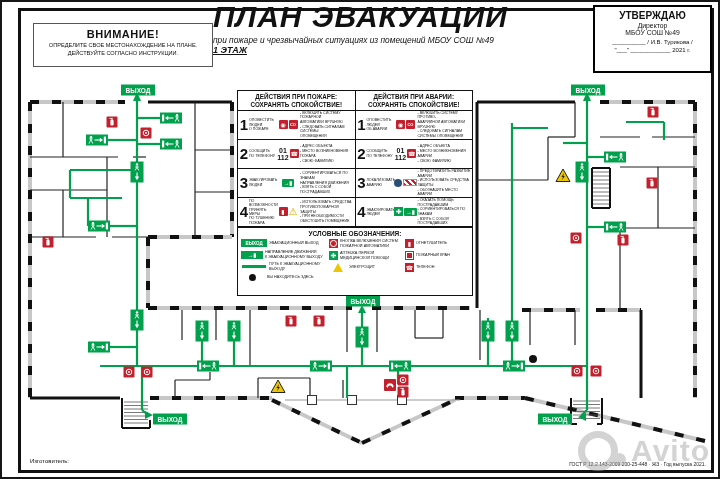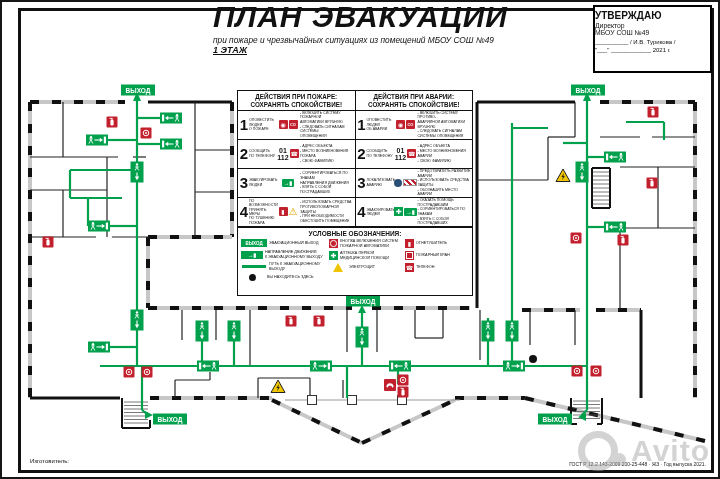--- a/index.html
+++ b/index.html
@@ -12,21 +12,21 @@
   
   .attention{position:absolute;left:33px;top:23px;width:180px;height:44px;border:1px solid #555;
              text-align:center;z-index:10;background:#fff;padding-top:4px;box-sizing:border-box;}
   .attention .t{font-size:11px;font-weight:bold;letter-spacing:.5px;}
   .attention .l{font-size:5.6px;margin-top:2px;}
   .titleblock{position:absolute;left:213px;top:1px;width:378px;text-align:left;z-index:10;font-style:italic;}
   .titleblock .main{font-size:30px;font-weight:800;letter-spacing:1px;line-height:1.05;}
   .titleblock .sub{font-size:8.3px;line-height:1.3;margin-top:2px;}
   .titleblock .floor{font-size:9px;font-weight:bold;text-decoration:underline;margin-top:0;}
   .approval{position:absolute;left:593px;top:5px;width:119px;height:68px;border:2.5px solid #000;
-            background:#fff;z-index:10;text-align:left;box-sizing:border-box;padding-top:3px;}
+            background:#fff;z-index:10;text-align:center;box-sizing:border-box;padding-top:3px;}
   .approval .a1{font-size:10px;font-weight:bold;}
   .approval .a2{font-size:6.8px;margin-top:1px;}
   .approval .a3{font-size:6.8px;}
   .approval .a4{font-size:6px;margin-top:3px;}
   .approval .a5{font-size:6px;margin-top:2px;}
 
   
   .instr{position:absolute;left:237px;top:90px;width:236px;height:137px;background:#fff;
          border:1.5px solid #111;z-index:10;display:flex;box-sizing:border-box;}
   .itable{flex:1;display:flex;flex-direction:column;border-right:1.5px solid #111;min-width:0;}
@@ -334,20 +334,25 @@
         <text x="588" y="92.6" text-anchor="middle" fill="#fff" font-size="6.5" font-weight="bold" font-family="&quot;Liberation Sans&quot;,sans-serif">ВЫХОД</text>
         <rect x="346" y="295.5" width="34" height="11" fill="#00A04C"></rect>
         <text x="363" y="303.6" text-anchor="middle" fill="#fff" font-size="6.5" font-weight="bold" font-family="&quot;Liberation Sans&quot;,sans-serif">ВЫХОД</text>
         <rect x="153" y="413.5" width="34" height="11" fill="#00A04C"></rect>
         <text x="170" y="421.6" text-anchor="middle" fill="#fff" font-size="6.5" font-weight="bold" font-family="&quot;Liberation Sans&quot;,sans-serif">ВЫХОД</text>
         <rect x="538" y="413.5" width="34" height="11" fill="#00A04C"></rect>
         <text x="555" y="421.6" text-anchor="middle" fill="#fff" font-size="6.5" font-weight="bold" font-family="&quot;Liberation Sans&quot;,sans-serif">ВЫХОД</text>
       </g>
   </svg>
 
+  <div class="attention">
+    <div class="t">ВНИМАНИЕ!</div>
+    <div class="l">ОПРЕДЕЛИТЕ СВОЕ МЕСТОНАХОЖДЕНИЕ НА ПЛАНЕ.</div>
+    <div class="l">ДЕЙСТВУЙТЕ СОГЛАСНО ИНСТРУКЦИИ.</div>
+  </div>
 
   <div class="titleblock">
     <div class="main">ПЛАН ЭВАКУАЦИИ</div>
     <div class="sub">
       <span>при пожаре и чрезвычайных ситуациях из помещений МБОУ СОШ №49</span><br>
     </div>
     <div class="floor">1 ЭТАЖ</div>
   </div>
 
   <div class="approval">

